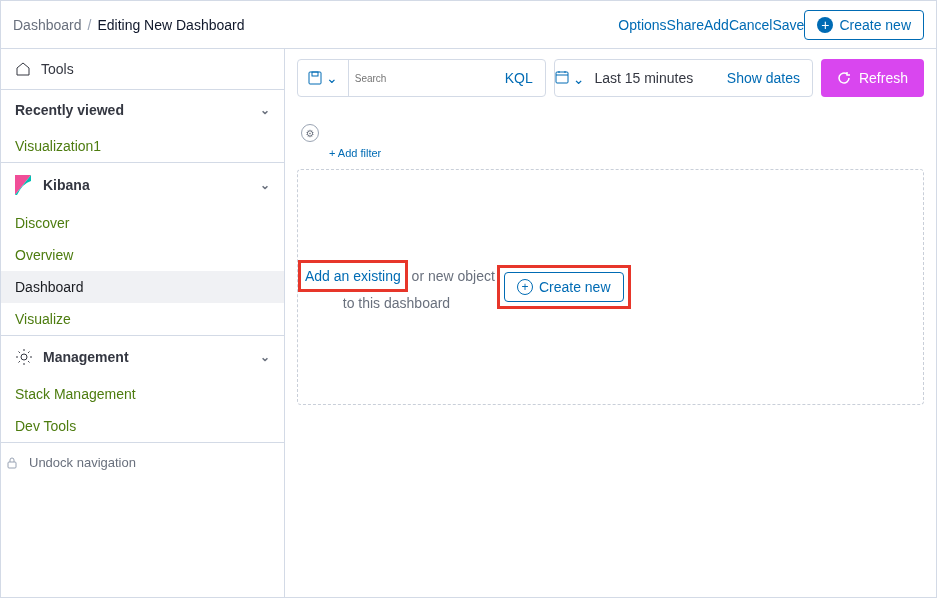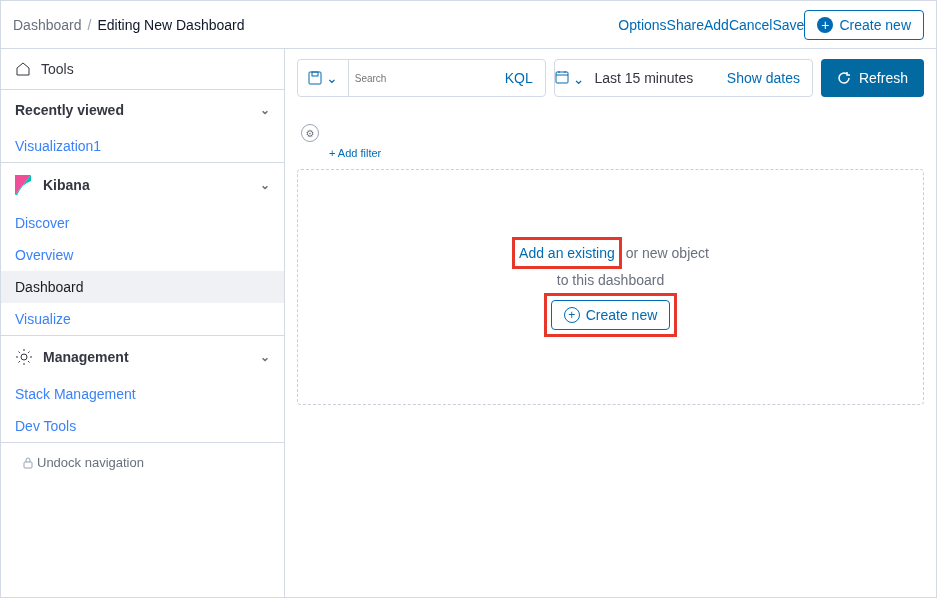--- a/index.html
+++ b/index.html
@@ -5,46 +5,46 @@
 * { box-sizing: border-box; margin: 0; padding: 0; }
 body { font-family: -apple-system, BlinkMacSystemFont, "Segoe UI", Helvetica, Arial, sans-serif; font-size: 14px; color: #343741; width: 937px; height: 598px; overflow: hidden; border: 1px solid #d3dae6; }
 .header { display: flex; align-items: center; justify-content: space-between; padding: 8px 12px; border-bottom: 1px solid #d3dae6; height: 48px; }
 .breadcrumb { display: flex; align-items: center; gap: 6px; }
 .breadcrumb a { color: #69707d; text-decoration: none; }
 .breadcrumb .sep { color: #98a2b3; }
 .breadcrumb .current { color: #0f172a; }
 .header-actions { display: flex; align-items: center; }
 .header-actions a { color: #006bb4; text-decoration: none; cursor: pointer; }
 .btn-outline { border: 1px solid #006bb4; color: #006bb4; background: #fff; border-radius: 4px; padding: 6px 12px; display: inline-flex; align-items: center; gap: 6px; cursor: pointer; font-size: 14px; }
-.btn-primary { background: #0369a1; color: #fff; border: none; border-radius: 4px; padding: 8px 16px; display: inline-flex; align-items: center; gap: 8px; cursor: pointer; font-size: 14px; font-weight: 500; }
+.btn-primary { background: #d946ef; color: #fff; border: none; border-radius: 4px; padding: 8px 16px; display: inline-flex; align-items: center; gap: 8px; cursor: pointer; font-size: 14px; font-weight: 500; }
 .plus-circle { width: 16px; height: 16px; border-radius: 50%; background: #006bb4; color: #fff; display: inline-flex; align-items: center; justify-content: center; font-size: 14px; line-height: 1; }
 .plus-outline-circle { width: 16px; height: 16px; border-radius: 50%; border: 1px solid #006bb4; color: #006bb4; display: inline-flex; align-items: center; justify-content: center; font-size: 12px; line-height: 1; }
 .layout { display: flex; height: calc(100% - 48px); }
 .sidebar { width: 284px; border-right: 1px solid #d3dae6; display: flex; flex-direction: column; }
 .nav-item { display: flex; align-items: center; justify-content: space-between; padding: 12px 14px; cursor: pointer; }
 .nav-item.bold { font-weight: 600; gap: 32px; }
 .nav-item .left { display: flex; align-items: center; gap: 10px; }
-.nav-sub { padding: 8px 14px; color: #3b82f6; cursor: pointer; }
+.nav-sub { padding: 8px 14px; color: #4d7c0f; cursor: pointer; }
 .nav-sub.active { background: #f0f1f4; color: #1a1c21; }
 .nav-divider { border-top: 1px solid #d3dae6; }
 .chevron { color: #69707d; font-size: 12px; }
-.lock-row { display: flex; align-items: center; gap: 2px; padding: 12px 20px; color: #69707d; font-size: 13px; cursor: pointer; }
+.lock-row { display: flex; align-items: center; gap: 10px; padding: 12px 4px; color: #69707d; font-size: 13px; cursor: pointer; }
 .main { flex: 1; padding: 10px 12px; background: #fff; }
 .query-row { display: flex; gap: 8px; align-items: stretch; }
 .query-box { display: flex; align-items: center; border: 1px solid #d3dae6; border-radius: 4px; height: 38px; }
 .query-box .seg { padding: 0 10px; display: flex; align-items: center; gap: 4px; height: 100%; }
 .query-box .seg.border-r { border-right: 1px solid #d3dae6; }
 .query-box input { border: none; outline: none; font-size: 10px; flex: 1; height: 100%; padding: 0 6px; }
 .kql { color: #006bb4; padding: 0 12px; }
 .time-box { display: flex; align-items: center; border: 1px solid #d3dae6; border-radius: 4px; height: 38px; flex: 1; }
 .show-dates { color: #006bb4; padding: 0 12px; cursor: pointer; }
 .filter-row { display: flex; align-items: center; gap: 10px; padding: 10px 4px; }
 .filter-icon { width: 18px; height: 18px; border: 1px solid #9aa4b3; border-radius: 50%; display: inline-flex; align-items: center; justify-content: center; color: #69707d; font-size: 10px; }
 .add-filter { color: #006bb4; cursor: pointer; font-size: 11px; margin-top: 40px; }
-.empty-panel { border: 1px dashed #c9cfd9; border-radius: 4px; height: 236px; display: flex; flex-direction: column; align-items: center; justify-content: center; gap: 2px; color: #69707d; }
+.empty-panel { border: 1px dashed #c9cfd9; border-radius: 4px; height: 236px; display: flex; flex-direction: row; align-items: center; gap: 2px; color: #69707d; }
 .empty-text { text-align: center; line-height: 1.6; }
 .link { color: #006bb4; cursor: pointer; }
 .highlight-red { border: 3px solid #e7362a; padding: 2px 4px; display: inline-block; }
 .highlight-red-btn { border: 3px solid #e7362a; padding: 4px; display: inline-block; }
 .icon-home { width: 16px; height: 16px; }
 .icon-gear { width: 18px; height: 18px; }
 .icon-save { width: 14px; height: 14px; }
 .icon-cal { width: 14px; height: 14px; }
 .icon-refresh { width: 14px; height: 14px; }
 .icon-lock { width: 14px; height: 14px; }

